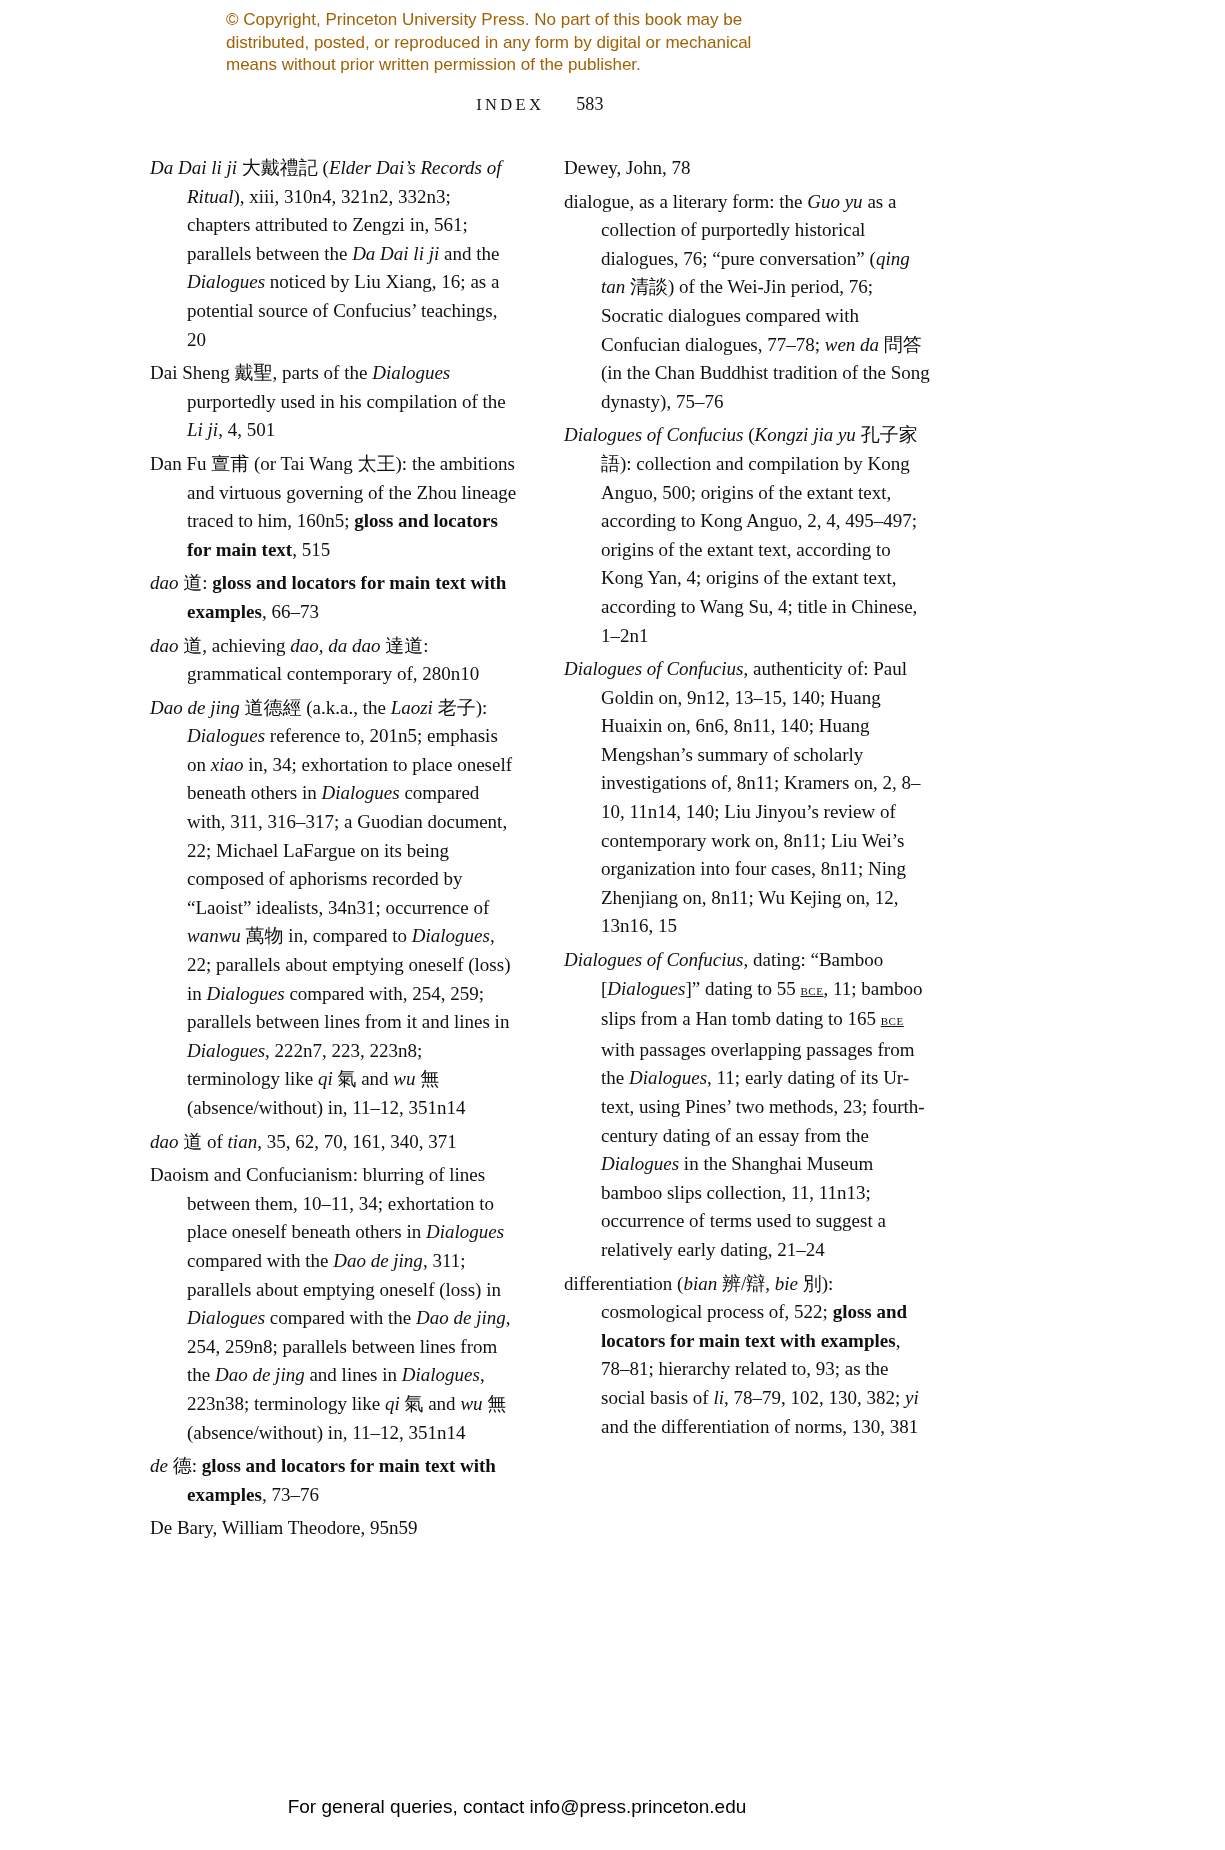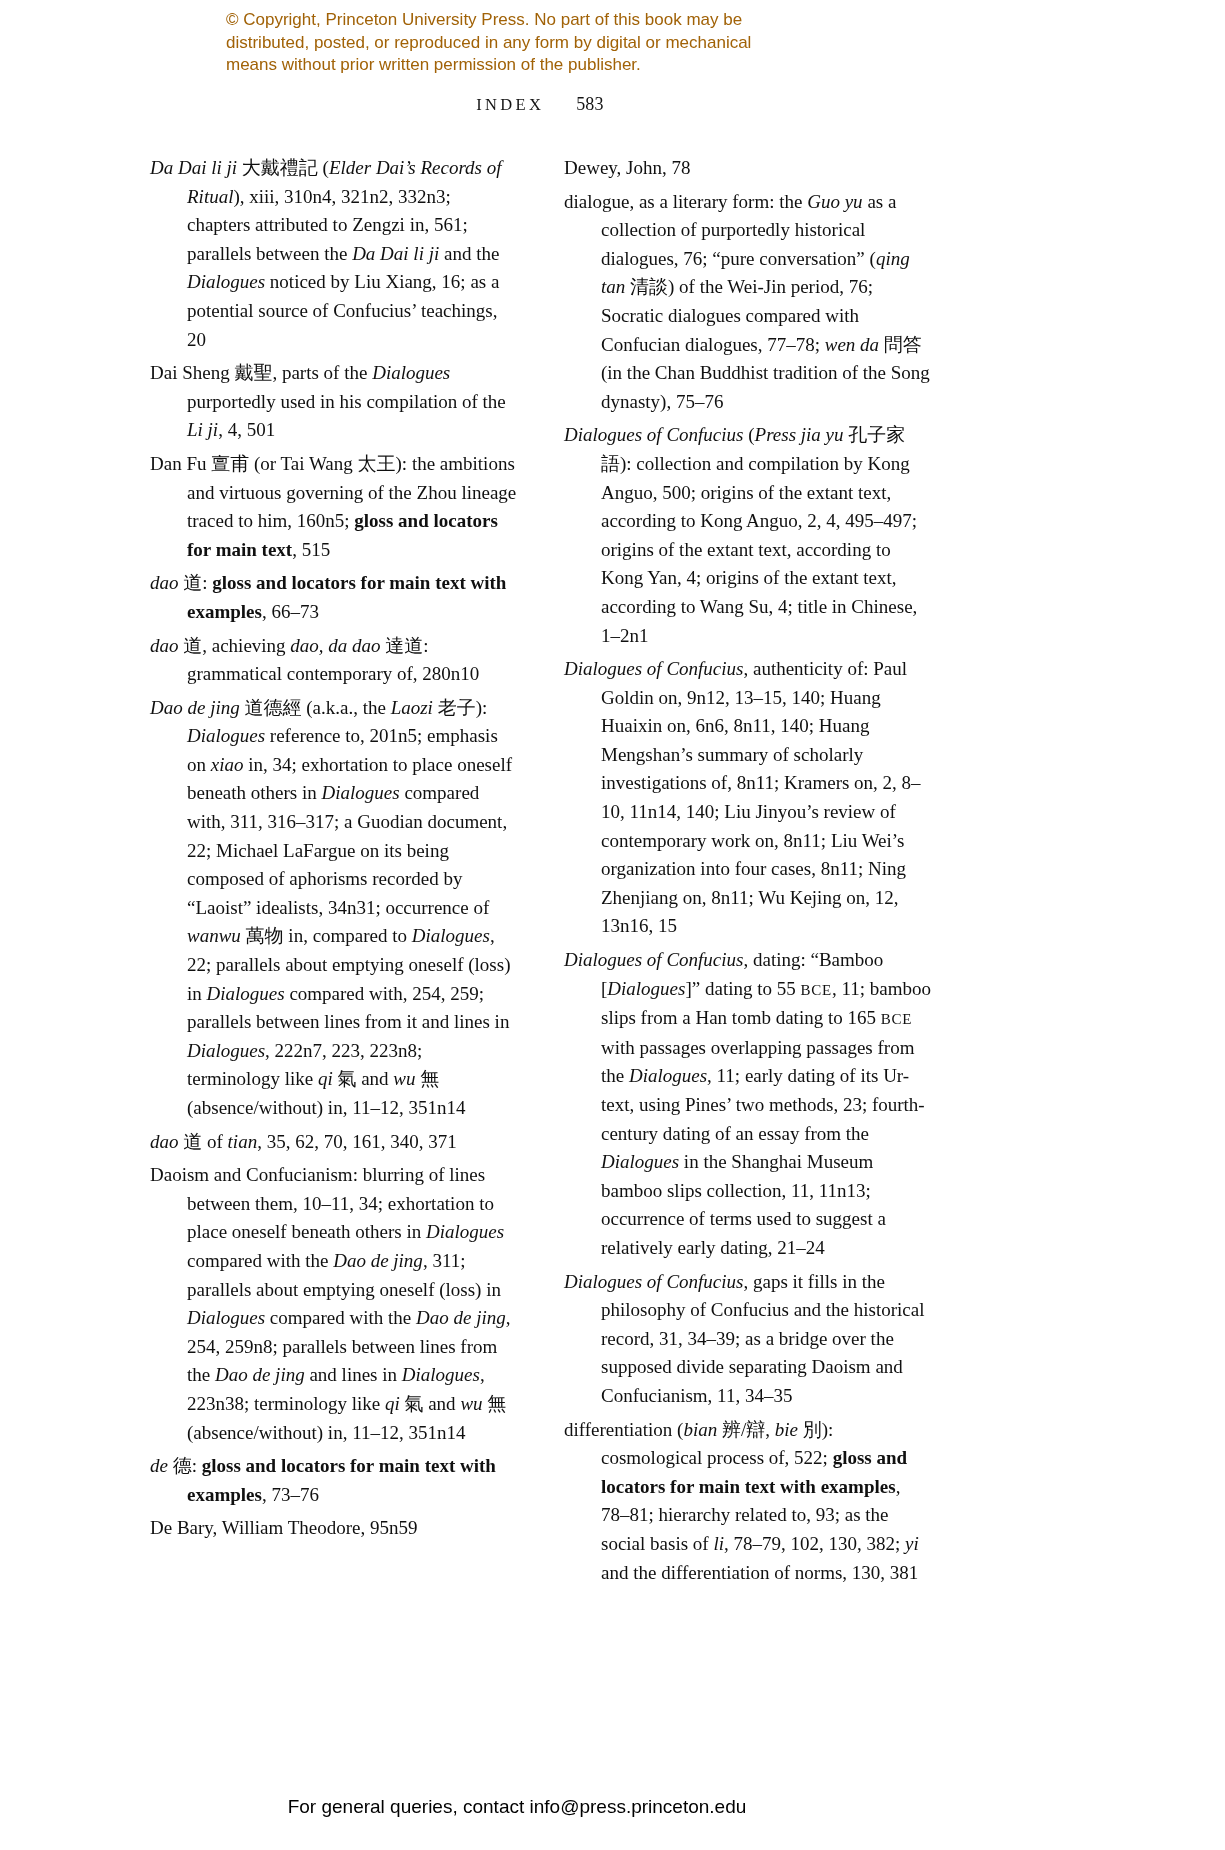--- a/index.html
+++ b/index.html
@@ -55,21 +55,21 @@
   .entry {
     margin: 5px;
     font-size: 19px;
     line-height: 28.6px;
     padding-left: 37px;
     text-indent: -37px;
     text-align: left;
   }
   .it { font-style: italic; }
   .bd { font-weight: 700; }
-  .sc { font-size: 15px; letter-spacing: 0.05em; }
+  .sc { font-size: 11px; letter-spacing: 0.05em; text-decoration: underline; }
   .footer {
     position: absolute;
     top: 1796px;
     left: 122px;
     width: 790px;
     text-align: center;
     font-family: "Liberation Sans", sans-serif;
     font-size: 19px;
     color: #000000;
   }
@@ -98,23 +98,22 @@
         <p class="entry"><span class="it">dao</span><span> 道, achieving </span><span class="it">dao, da dao</span><span> 達道: grammatical contemporary of, 280n10</span></p>
         <p class="entry"><span class="it">Dao de jing</span><span> 道德經 (a.k.a., the </span><span class="it">Laozi</span><span> 老子): </span><span class="it">Dialogues</span><span> reference to, 201n5; emphasis on </span><span class="it">xiao</span><span> in, 34; exhortation to place oneself beneath others in </span><span class="it">Dialogues</span><span> compared with, 311, 316–317; a Guodian document, 22; Michael LaFargue on its being composed of aphorisms recorded by “Laoist” idealists, 34n31; occurrence of </span><span class="it">wanwu</span><span> 萬物 in, compared to </span><span class="it">Dialogues</span><span>, 22; parallels about emptying oneself (loss) in </span><span class="it">Dialogues</span><span> compared with, 254, 259; parallels between lines from it and lines in </span><span class="it">Dialogues</span><span>, 222n7, 223, 223n8; terminology like </span><span class="it">qi</span><span> 氣 and </span><span class="it">wu</span><span> 無 (absence/without) in, 11–12, 351n14</span></p>
         <p class="entry"><span class="it">dao</span><span> 道 of </span><span class="it">tian</span><span>, 35, 62, 70, 161, 340, 371</span></p>
         <p class="entry"><span>Daoism and Confucianism: blurring of lines between them, 10–11, 34; exhortation to place oneself beneath others in </span><span class="it">Dialogues</span><span> compared with the </span><span class="it">Dao de jing</span><span>, 311; parallels about emptying oneself (loss) in </span><span class="it">Dialogues</span><span> compared with the </span><span class="it">Dao de jing</span><span>, 254, 259n8; parallels between lines from the </span><span class="it">Dao de jing</span><span> and lines in </span><span class="it">Dialogues</span><span>, 223n38; terminology like </span><span class="it">qi</span><span> 氣 and </span><span class="it">wu</span><span> 無 (absence/without) in, 11–12, 351n14</span></p>
         <p class="entry"><span class="it">de</span><span> 德: </span><span class="bd">gloss and locators for main text with examples</span><span>, 73–76</span></p>
         <p class="entry"><span>De Bary, William Theodore, 95n59</span></p>
       </div>
     <div class="col">
         <p class="entry"><span>Dewey, John, 78</span></p>
         <p class="entry"><span>dialogue, as a literary form: the </span><span class="it">Guo yu</span><span> as a collection of purportedly historical dialogues, 76; “pure conversation” (</span><span class="it">qing tan</span><span> 清談) of the Wei-Jin period, 76; Socratic dialogues compared with Confucian dialogues, 77–78; </span><span class="it">wen da</span><span> 問答 (in the Chan Buddhist tradition of the Song dynasty), 75–76</span></p>
-        <p class="entry"><span class="it">Dialogues of Confucius</span><span> (</span><span class="it">Press jia yu</span><span> 孔子家語): collection and compilation by Kong Anguo, 500; origins of the extant text, according to Kong Anguo, 2, 4, 495–497; origins of the extant text, according to Kong Yan, 4; origins of the extant text, according to Wang Su, 4; title in Chinese, 1–2n1</span></p>
+        <p class="entry"><span class="it">Dialogues of Confucius</span><span> (</span><span class="it">Kongzi jia yu</span><span> 孔子家語): collection and compilation by Kong Anguo, 500; origins of the extant text, according to Kong Anguo, 2, 4, 495–497; origins of the extant text, according to Kong Yan, 4; origins of the extant text, according to Wang Su, 4; title in Chinese, 1–2n1</span></p>
         <p class="entry"><span class="it">Dialogues of Confucius</span><span>, authenticity of: Paul Goldin on, 9n12, 13–15, 140; Huang Huaixin on, 6n6, 8n11, 140; Huang Mengshan’s summary of scholarly investigations of, 8n11; Kramers on, 2, 8–10, 11n14, 140; Liu Jinyou’s review of contemporary work on, 8n11; Liu Wei’s organization into four cases, 8n11; Ning Zhenjiang on, 8n11; Wu Kejing on, 12, 13n16, 15</span></p>
         <p class="entry"><span class="it">Dialogues of Confucius</span><span>, dating: “Bamboo [</span><span class="it">Dialogues</span><span>]” dating to 55 </span><span class="sc">BCE</span><span>, 11; bamboo slips from a Han tomb dating to 165 </span><span class="sc">BCE</span><span> with passages overlapping passages from the </span><span class="it">Dialogues</span><span>, 11; early dating of its Ur-text, using Pines’ two methods, 23; fourth-century dating of an essay from the </span><span class="it">Dialogues</span><span> in the Shanghai Museum bamboo slips collection, 11, 11n13; occurrence of terms used to suggest a relatively early dating, 21–24</span></p>
-        <p class="entry"><span class="it">Dialogues of Confucius</span><span>, gaps it fills in the philosophy of Confucius and the historical record, 31, 34–39; as a bridge over the supposed divide separating Daoism and Confucianism, 11, 34–35</span></p>
         <p class="entry"><span>differentiation (</span><span class="it">bian</span><span> 辨/辯, </span><span class="it">bie</span><span> 別): cosmological process of, 522; </span><span class="bd">gloss and locators for main text with examples</span><span>, 78–81; hierarchy related to, 93; as the social basis of </span><span class="it">li</span><span>, 78–79, 102, 130, 382; </span><span class="it">yi</span><span> and the differentiation of norms, 130, 381</span></p>
       </div>
   </main>
 
   <footer class="footer">For general queries, contact info@press.princeton.edu</footer>
 
 </div>
 
 </body></html>

